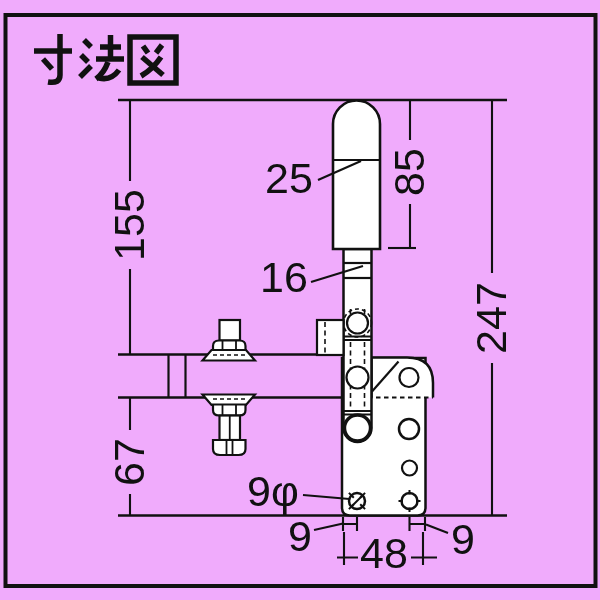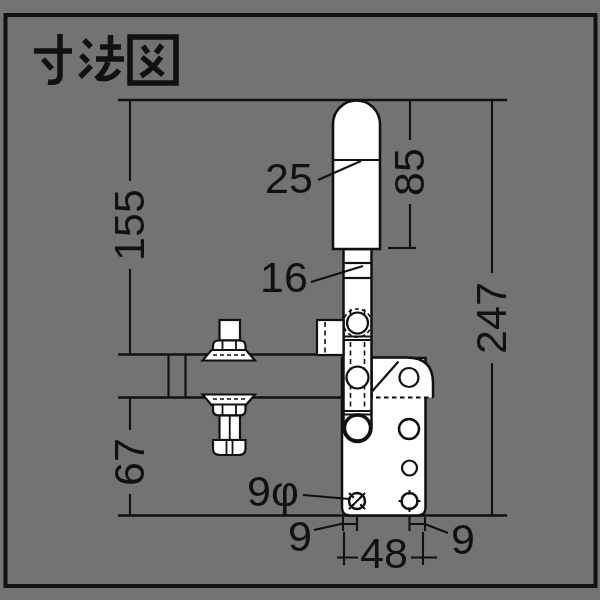--- a/index.html
+++ b/index.html
@@ -1,16 +1,16 @@
 <!DOCTYPE html>
 <html><head>
 <meta charset="utf-8">
 <style>
   html,body{margin:0;padding:0;background:#ffffff;width:600px;height:600px;overflow:hidden;}
-  .stage{position:relative;width:600px;height:600px;background:#737373;
+  .stage{position:relative;width:600px;height:600px;background:#f0abfc;
          font-family:"Liberation Sans", sans-serif;}
   svg{display:block}
   .dimtext{font-family:"Liberation Sans", sans-serif;font-size:43px;fill:#111;}
 </style>
 </head>
 <body>
 
 <div class="stage">
 
   <svg width="600" height="600" viewBox="0 0 600 600">

